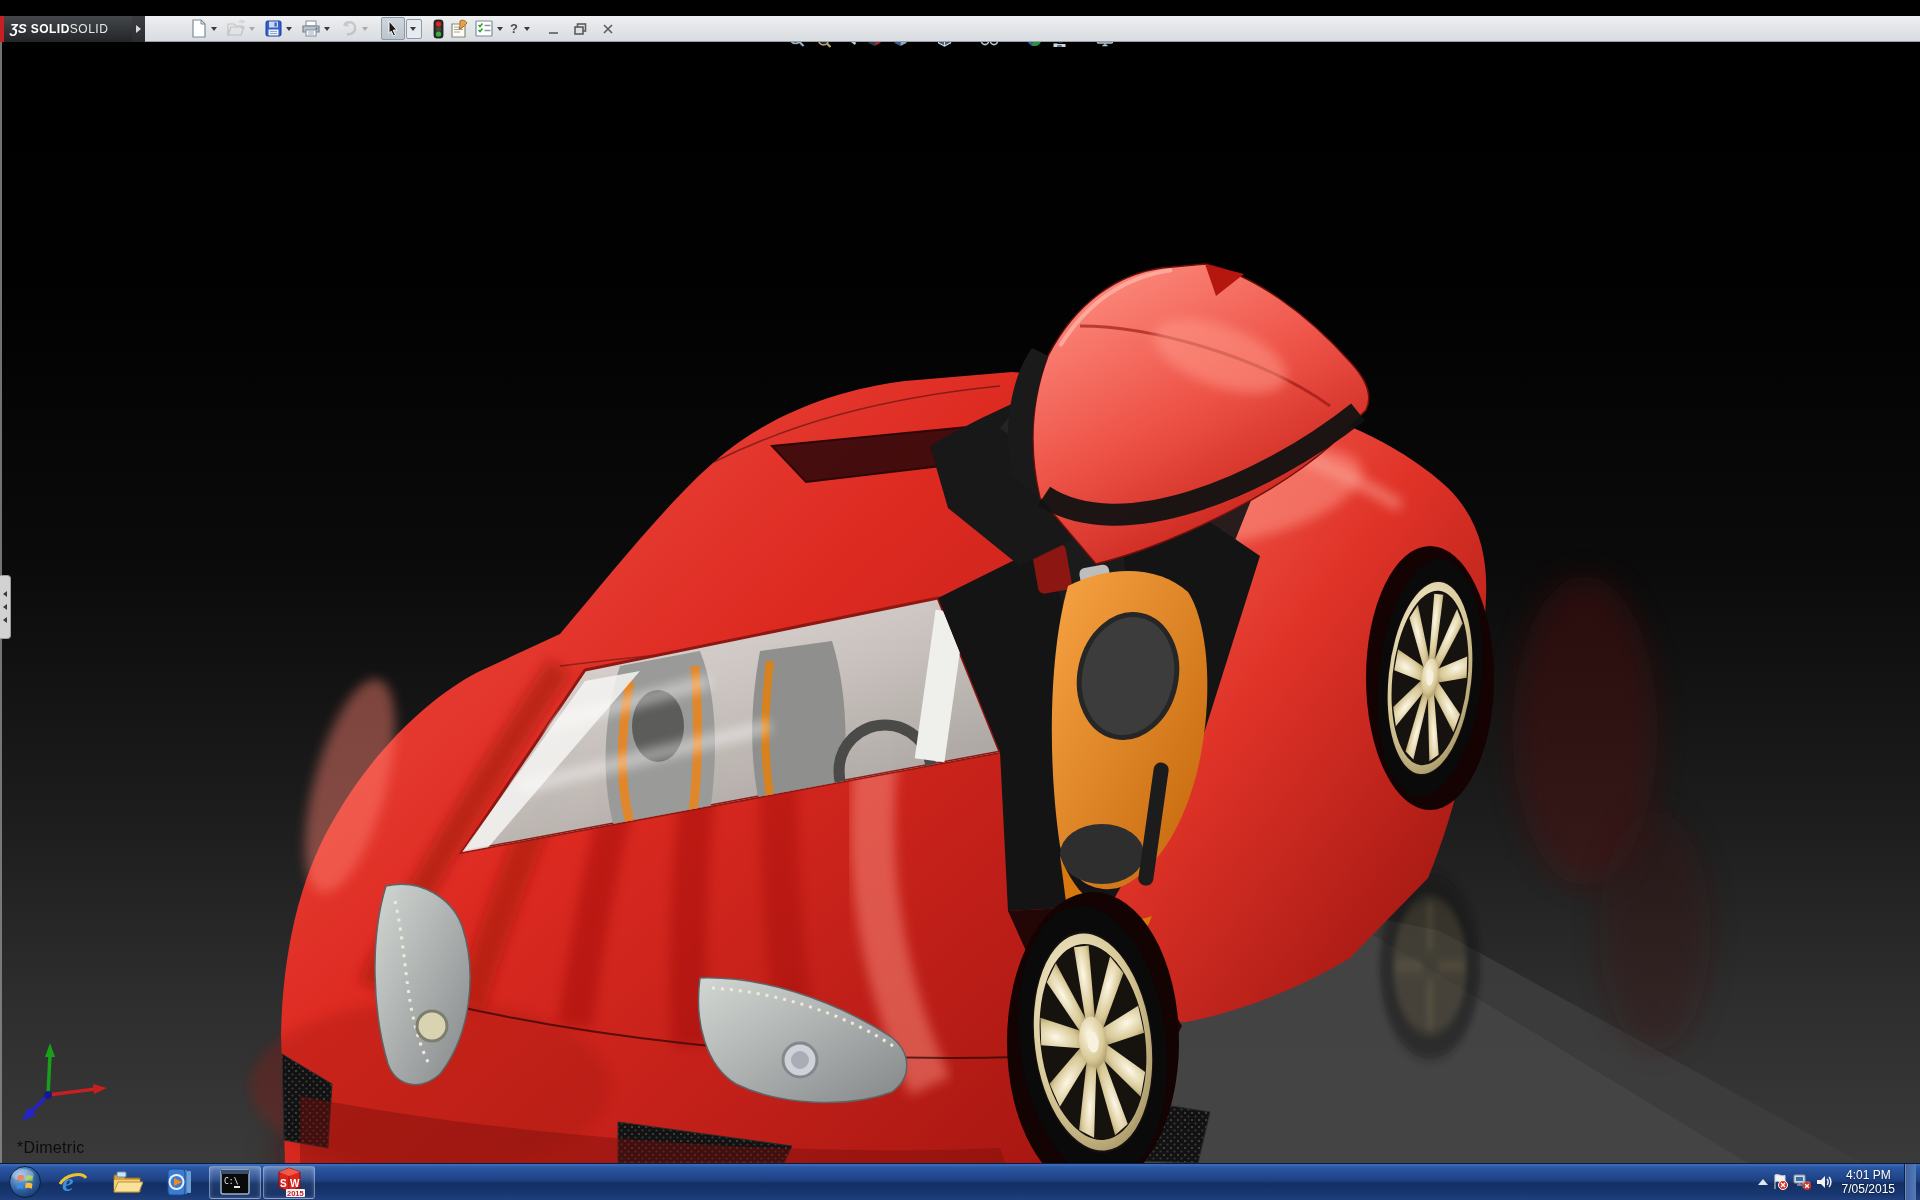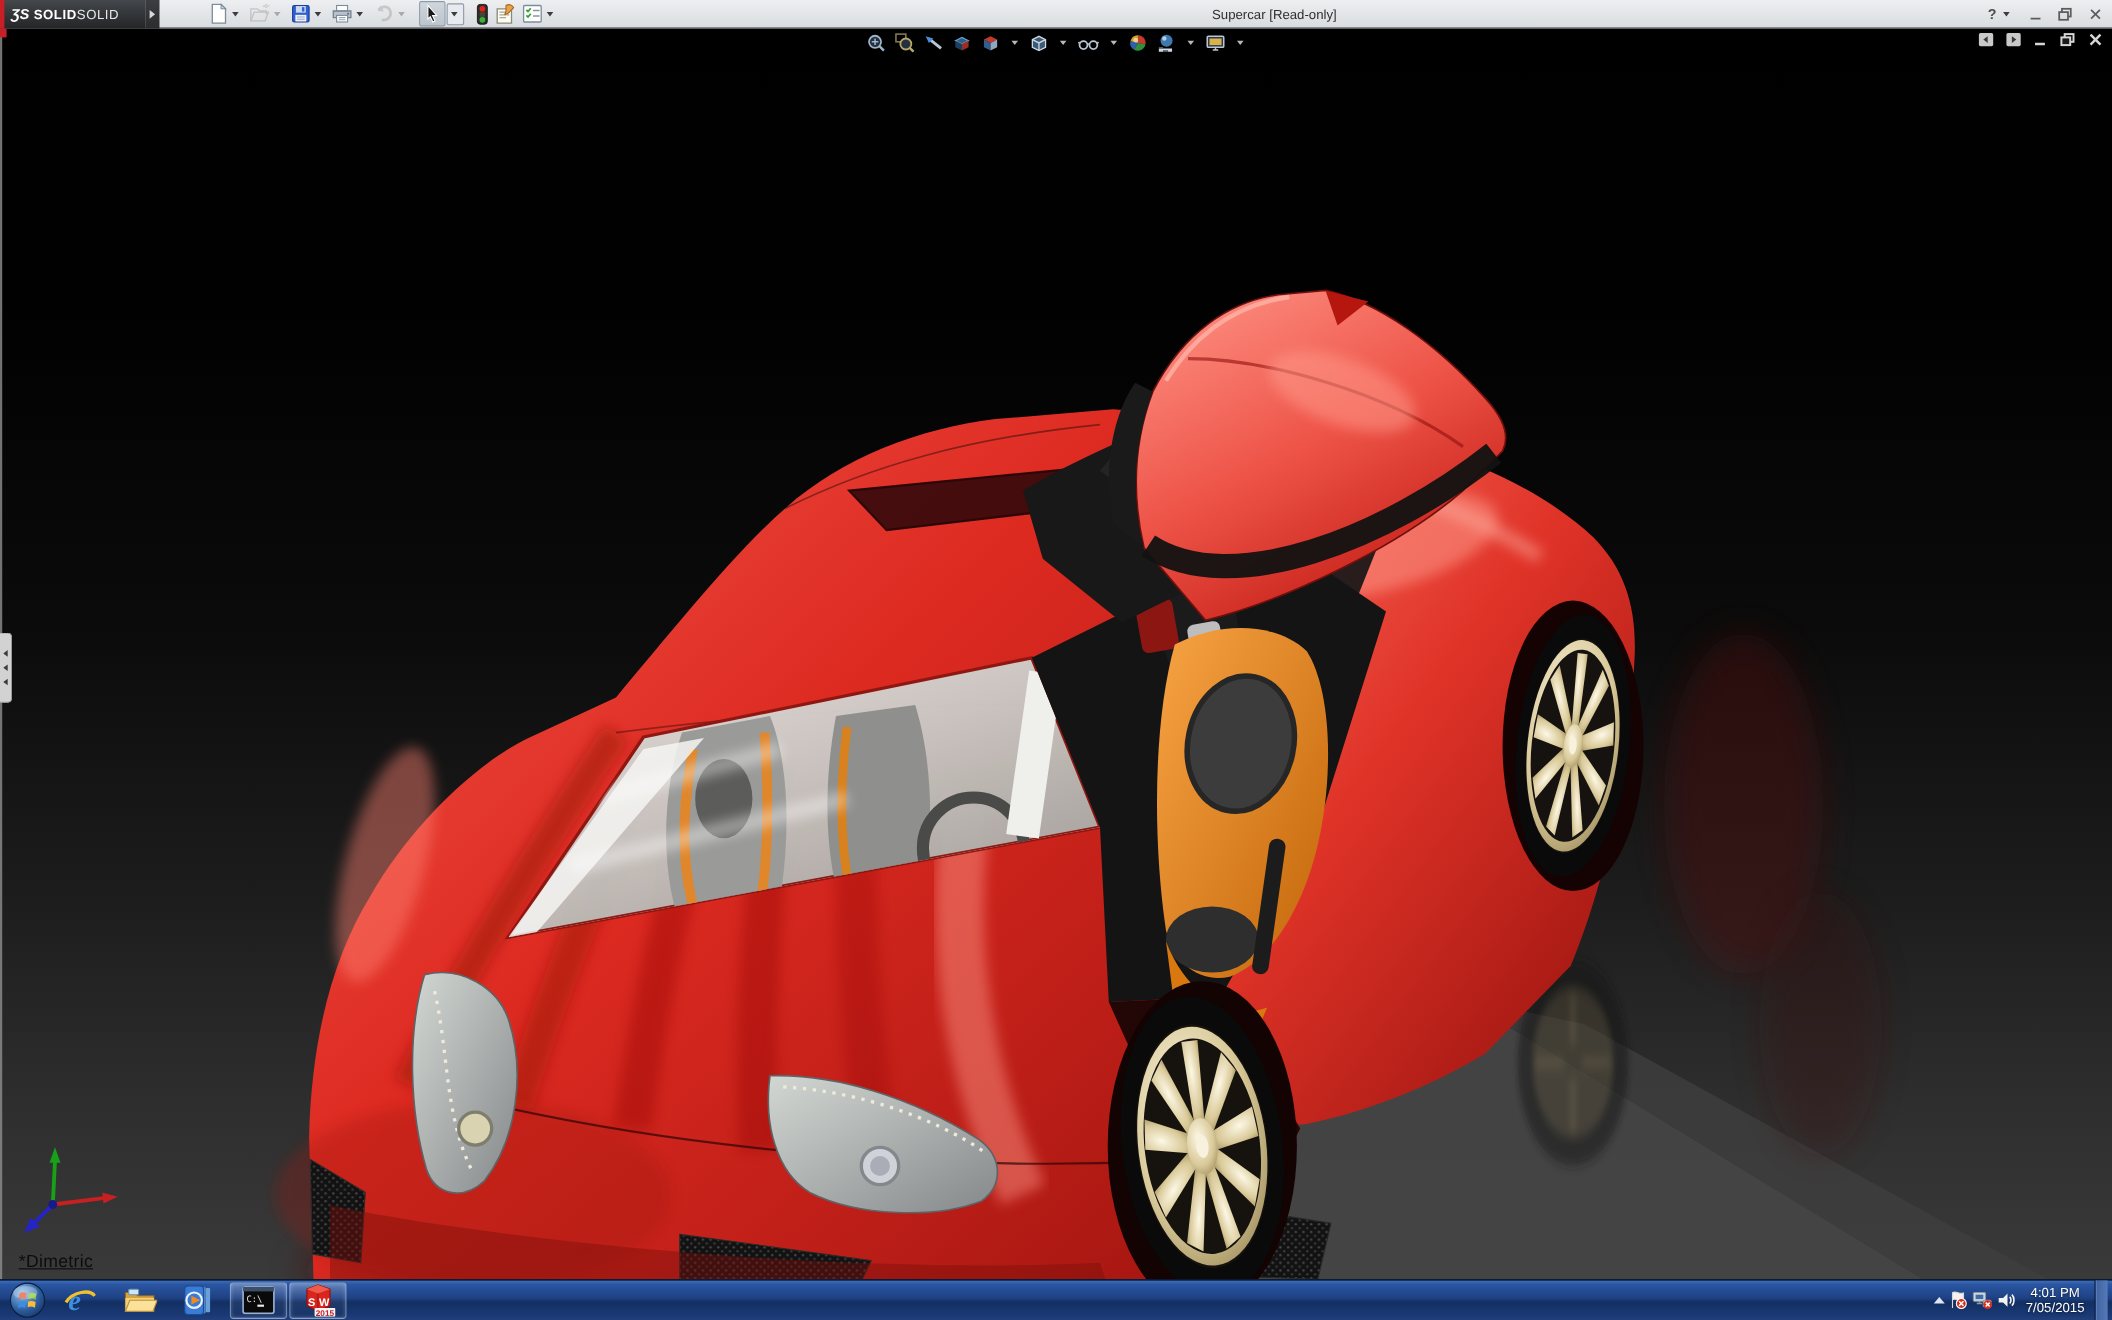--- a/index.html
+++ b/index.html
@@ -1,20 +1,20 @@
 <!DOCTYPE html>
 <html><head>
 <meta charset="utf-8">
 <style>
   * { margin:0; padding:0; box-sizing:border-box; }
   html,body { width:1920px; height:1200px; overflow:hidden; background:#000;
               font-family:"Liberation Sans", sans-serif; }
 
   
-  .titlebar { position:absolute; top:0; left:0; width:1920px; height:26px;
+  .titlebar { position:absolute; top:16px; left:0; width:1920px; height:26px;
     background:linear-gradient(#edeff1,#d9dce0); border-bottom:1px solid #9aa0a6;
     display:flex; align-items:center; z-index:40; }
   .sw-logo { height:26px; width:132px; background:linear-gradient(#44474b,#232527);
     display:flex; align-items:center; padding-left:10px; position:relative; flex:0 0 auto; }
   .sw-logo::before { content:""; position:absolute; left:0; top:0; width:4px; height:26px; background:#c81e25; }
   .sw-logo .lg-pre { color:#fff; font-style:italic; font-weight:bold; font-size:13px; margin-right:4px; }
   .sw-logo .lg-solid { color:#fff; font-weight:bold; font-size:12px; letter-spacing:.5px; }
   .sw-logo .lg-works { color:#e8e8e8; font-weight:normal; font-size:12px; letter-spacing:.5px; }
   .logo-flyout { width:13px; height:26px; background:linear-gradient(#3c3e42,#2a2c2e);
     display:flex; align-items:center; justify-content:center; flex:0 0 auto; }
@@ -50,21 +50,21 @@
     border-right:3.5px solid transparent; margin:0 4px 0 4px; }
 
   .vp-controls { position:absolute; top:3px; right:8px; display:flex; align-items:center; gap:10px; z-index:5; }
   .vpc { display:flex; align-items:center; }
 
   .pane-tab { position:absolute; left:0; top:549px; width:11px; height:64px; background:#d2d2d2;
     border:1px solid #9a9a9a; border-left:none; border-radius:0 4px 4px 0;
     display:flex; flex-direction:column; justify-content:center; gap:7px; align-items:center; z-index:5; }
   .tri-left { width:0; height:0; border-right:4px solid #3a3a3a; border-top:3.5px solid transparent; border-bottom:3.5px solid transparent; }
 
-  .view-label { position:absolute; left:17px; bottom:6px; font-size:16px; color:#0c0c0c; z-index:4; letter-spacing:.3px;text-decoration:underline; }
+  .view-label { position:absolute; left:17px; bottom:6px; font-size:16px; color:#0c0c0c; z-index:4; letter-spacing:.3px; }
   .triad { position:absolute; left:14px; bottom:30px; z-index:4; }
 
   .scene { position:absolute; inset:0; }
 
   
   .taskbar { position:absolute; left:0; top:1163px; width:1920px; height:37px;
     background:linear-gradient(180deg,#3e70bd 0%,#2a56a2 10%,#1e4183 45%,#132f63 55%,#1a3a76 90%,#223f7c 100%);
     border-top:1px solid #0a1c3e; display:flex; align-items:center; z-index:40; }
   .tb-apps { display:flex; align-items:center; height:100%; }
   .start-orb { width:42px; height:37px; display:flex; align-items:center; justify-content:center; margin-left:4px; }
@@ -162,21 +162,20 @@
       <svg width="20" height="19" viewBox="0 0 20 19">
         <rect x="2" y="2" width="16" height="15" rx="1" fill="#fff" stroke="#7d8c9b" stroke-width="1.2"></rect>
         <path d="M4.5 6 l1.5 1.5 2.5-3" stroke="#2da32d" stroke-width="1.6" fill="none"></path>
         <path d="M4.5 11 l1.5 1.5 2.5-3" stroke="#2da32d" stroke-width="1.6" fill="none"></path>
         <path d="M10.5 6.5 h6 M10.5 11.5 h6" stroke="#8a94a0" stroke-width="1.4"></path>
         </svg>
       <span class="tb-caret"></span>
     </div>
   </div>
 
-  <div class="tb-title">Supercar [Read-only]</div>
 
   <div class="tb-right">
     <span class="help-btn">
       <span>?</span>
       <span class="tb-caret"></span>
     </span>
     <svg width="14" height="14" viewBox="0 0 14 14">
         <path class="win-glyph" d="M2 11 h9" stroke-width="2"></path>
       </svg>
     <svg width="16" height="14" viewBox="0 0 16 14">

